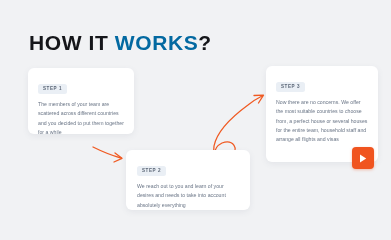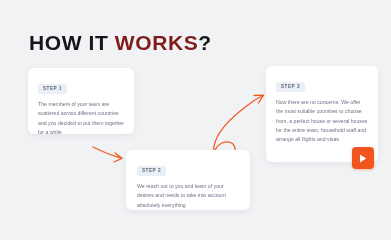--- a/index.html
+++ b/index.html
@@ -26,21 +26,21 @@
     left: 29px;
     top: 18px;
     font-size: 21px;
     font-weight: 700;
     letter-spacing: 0.6px;
     color: #15161a;
     white-space: nowrap;
     line-height: 1;
   }
   .heading .accent {
-    color: #7f1d1d;
+    color: #0369a1;
     text-align: center;
   }
 
   
   .card {
     position: absolute;
     background: #ffffff;
     border-radius: 6px;
     box-shadow: 0 2px 6px rgba(90, 100, 120, 0.09);
     box-sizing: border-box;

